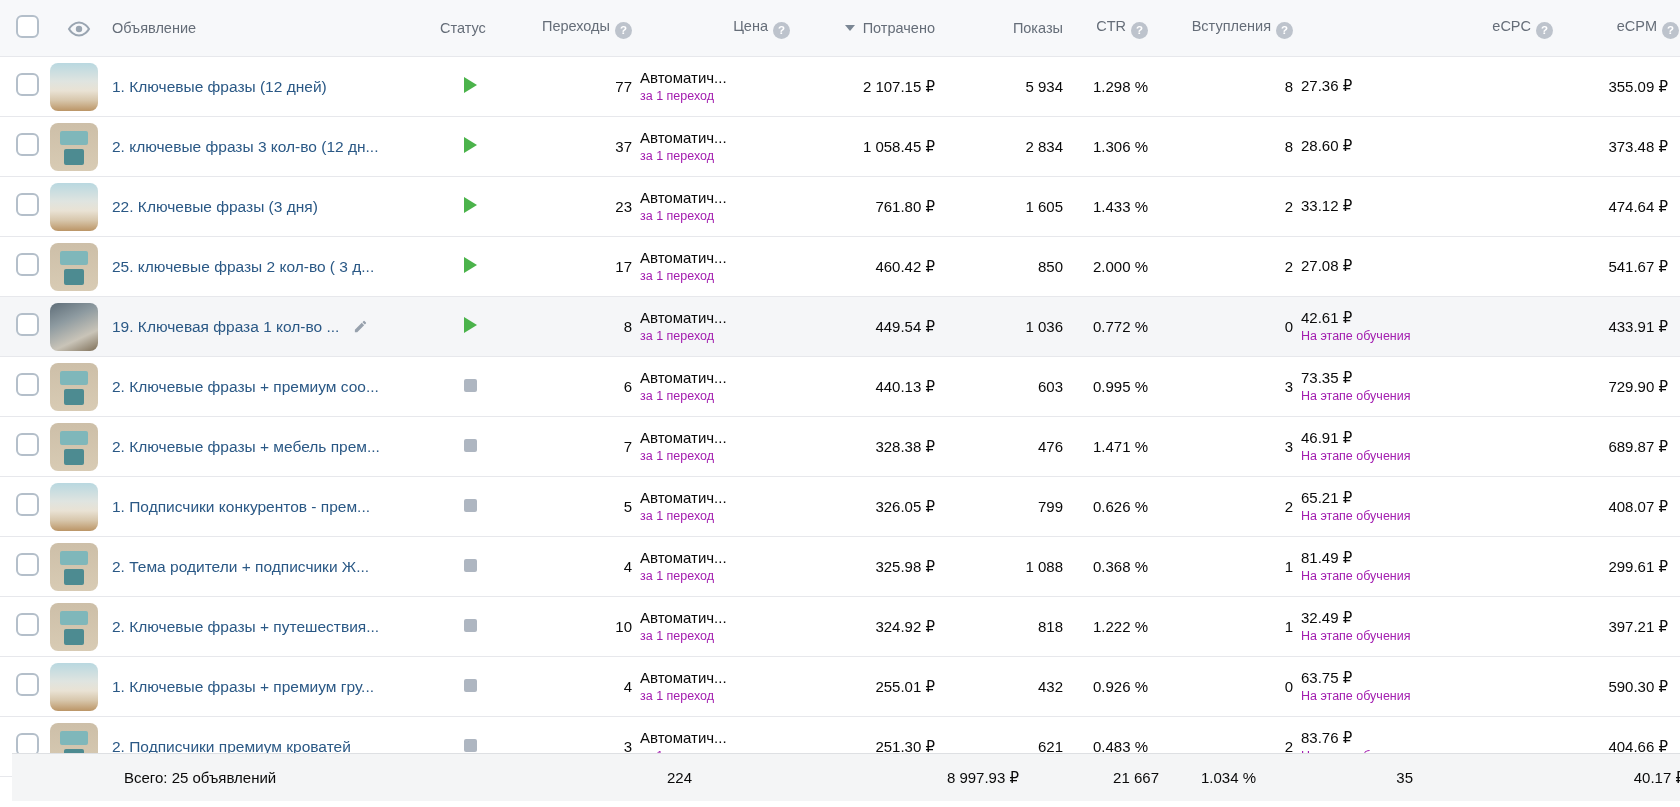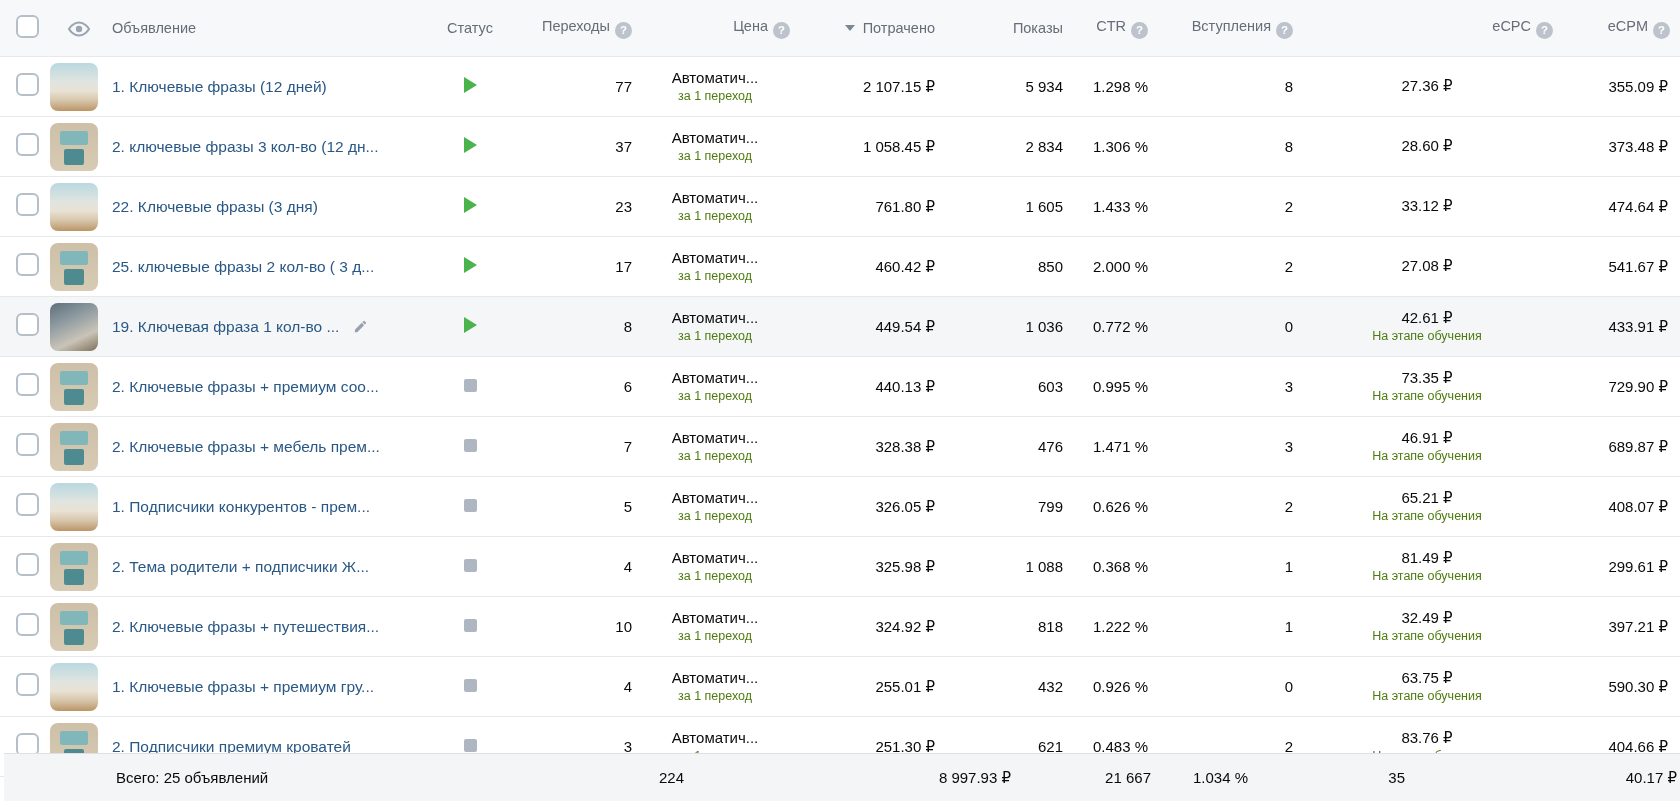--- a/index.html
+++ b/index.html
@@ -14,22 +14,22 @@
     align-items:center;
   }
   
   .thead {
     height:57px; background:#f7f8fa; border-bottom:1px solid #e7e8ec;
     color:#656d78; font-size:14.5px;
   }
   .th { white-space:nowrap; }
   .th-left { text-align:left; padding-left:2px; }
   .th-right { text-align:right; padding-right:8px; }
-  .th-center { text-align:center; }
-  .th-ecpm { padding-right:10px; }
+  .th-center { }
+  .th-ecpm { padding-right:1px; }
   .hlp {
     display:inline-block; width:17px; height:17px; border-radius:50%;
     background:#bdc3cc; color:#fff; font-size:11.5px; font-weight:bold;
     text-align:center; line-height:17px; vertical-align:-3px; margin-left:5px;
   }
   .caret {
     display:inline-block; width:0; height:0; border-left:5px solid transparent;
     border-right:5px solid transparent; border-top:6px solid #7b8794;
     margin-right:8px; vertical-align:2px;
   }
@@ -67,26 +67,26 @@
   }
   .pencil { margin-left:14px; display:inline-flex; cursor:pointer; flex:none; }
   .c-status { text-align:center; }
   .st-play {
     display:inline-block; width:0; height:0; border-top:8px solid transparent;
     border-bottom:8px solid transparent; border-left:13px solid #4bb34b;
   }
   .st-stop { display:inline-block; width:13px; height:13px; background:#aeb6c1; border-radius:2px; }
   .c-num { text-align:right; padding-right:8px; font-size:15px; white-space:nowrap; }
   .c-ecpm { padding-right:12px; }
-  .two-line { text-align:center; padding-right:8px; line-height:1.25; }
+  .two-line { text-align:left; padding-right:8px; line-height:1.25; }
   .two-line .main { font-size:15px; }
-  .two-line .sub { font-size:12.5px; color:#4d7c0f; margin-top:1px; white-space:nowrap; }
+  .two-line .sub { font-size:12.5px; color:#a21caf; margin-top:1px; white-space:nowrap; }
   
   .tfoot {
-    position:absolute; left:4px; right:0; bottom:6px; height:48px;
+    position:absolute; left:12px; right:0; bottom:6px; height:48px;
     background:#f4f5f6; border-top:1px solid #dee0e3; font-size:15px;gap:12px;
   }
   .f-label { grid-column:1 / 4; padding-left:112px; white-space:nowrap; }
   .bottom-strip { position:absolute; left:0; right:0; bottom:0; height:6px; background:#fff; }
 </style>
 </head>
 <body>
 
 <div class="viewport">
 

